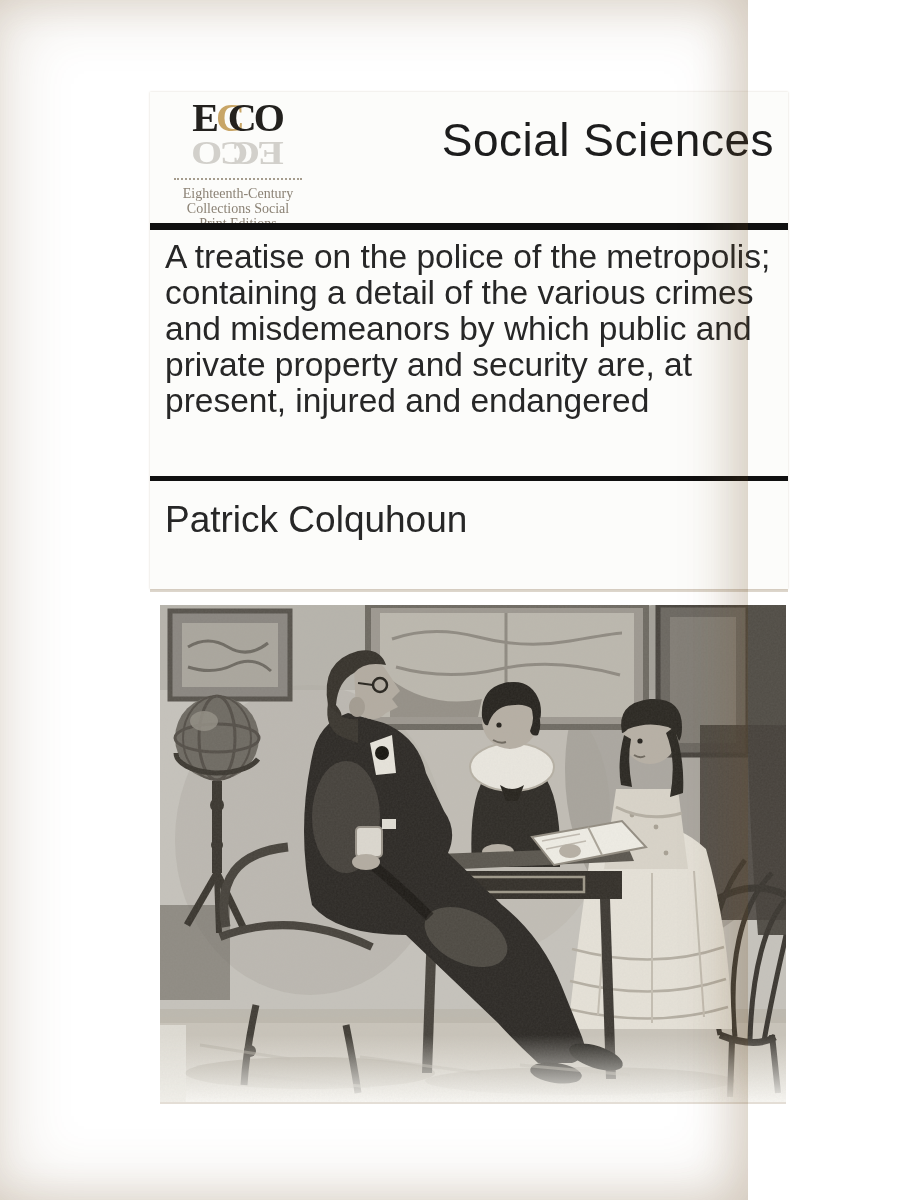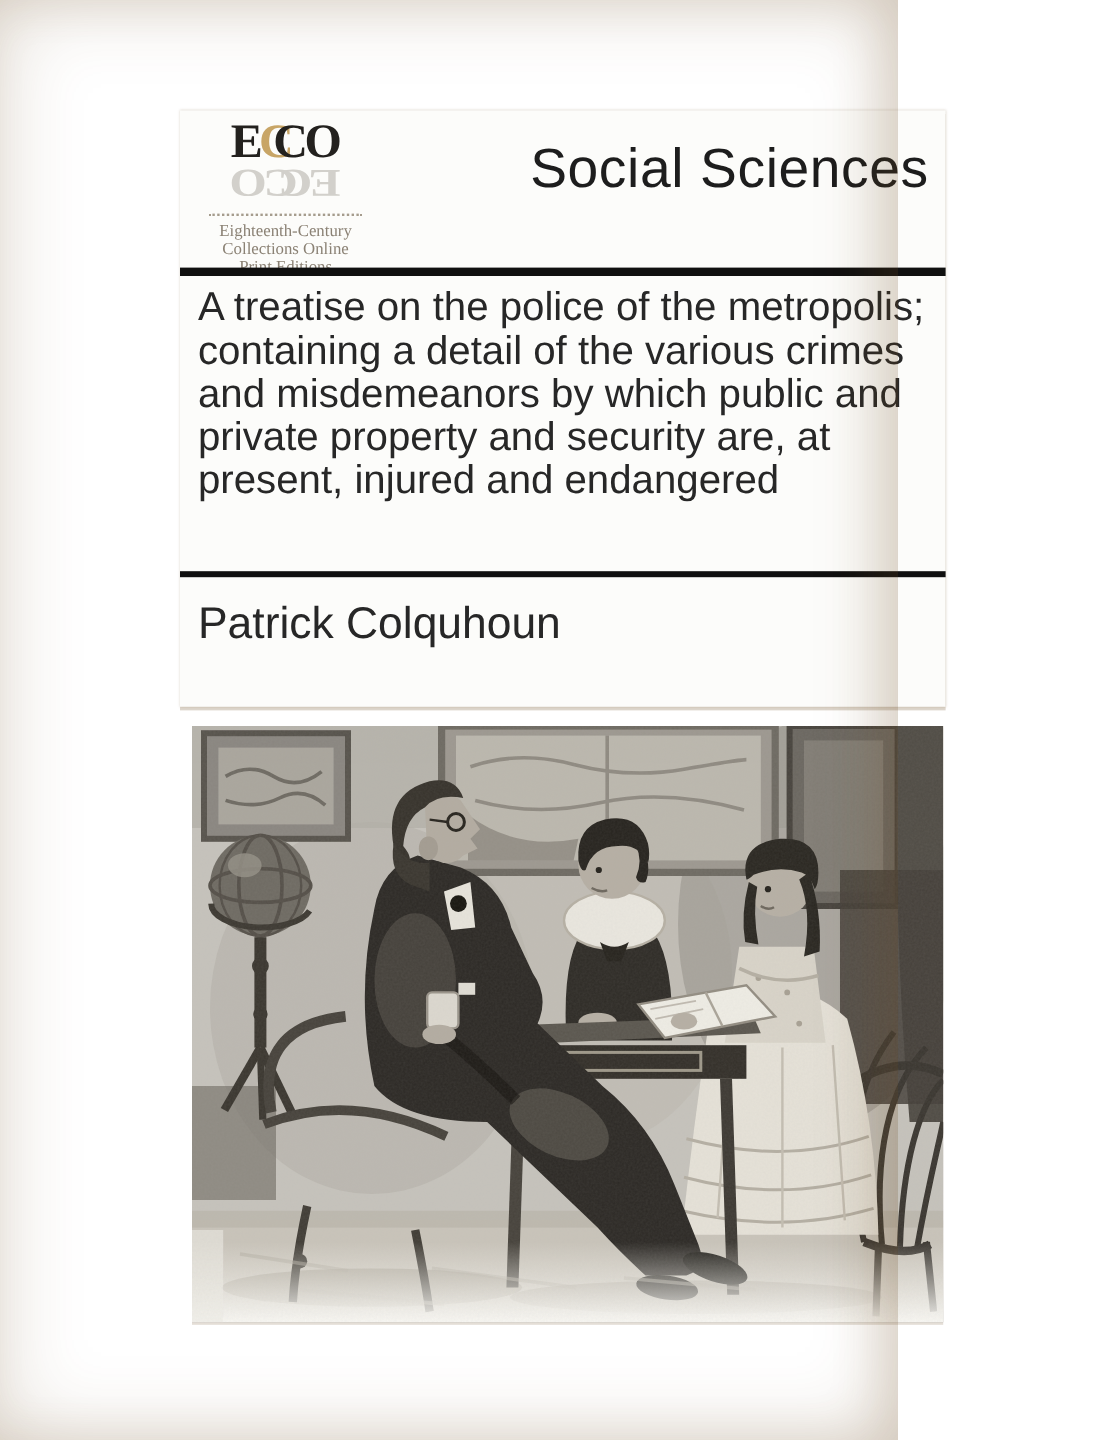--- a/index.html
+++ b/index.html
@@ -68,21 +68,21 @@
 
 <div class="photo">
 
   <div class="card">
 
     <div class="logo">
       <div class="logo-word"><span class="l-e">E</span><span class="l-c1">C</span><span class="l-c2">C</span><span class="l-o">O</span></div>
       <div class="logo-word logo-mirror"><span>E</span><span class="l-c1">C</span><span class="l-c2">C</span><span class="l-o">O</span></div>
       <div class="logo-dots"></div>
       <div class="logo-sub">Eighteenth-Century</div>
-      <div class="logo-sub">Collections Online</div>
+      <div class="logo-sub">Collections Social</div>
       <div class="logo-sub">Print Editions</div>
     </div>
 
     <div class="category">Social Sciences</div>
 
     <div class="divider one"></div>
 
     <div class="title">A treatise on the police of the metropolis; containing a detail of the various crimes and misdemeanors by which public and private property and security are, at present, injured and endangered</div>
 
     <div class="divider two"></div>

